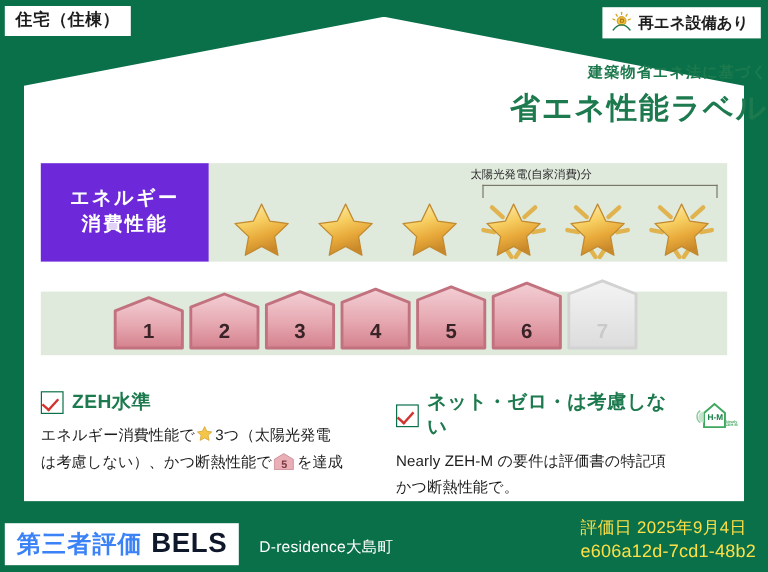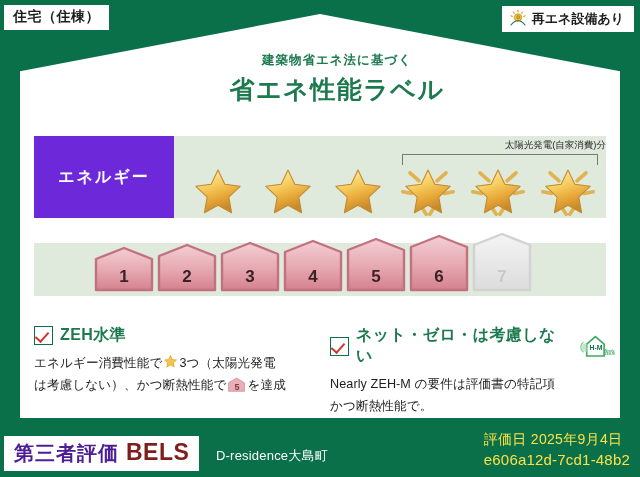--- a/index.html
+++ b/index.html
@@ -42,21 +42,21 @@
     right:6px;top:6px;
     padding:3px 10px 3px 6px;
     font-size:13px;font-weight:bold;color:#1d1d1d;
     gap:4px;
   }
   #tag-renew .sun-icon{width:20px;height:20px;display:block;}
 
   
   #title-block{
     position:absolute;left:0;right:0;top:52px;
-    text-align:center;
+    text-align:right;
     padding-left:34px;
   }
   #subtitle{
     font-size:12.5px;font-weight:bold;color:#1d7a4e;
     letter-spacing:1px;margin:0 0 4px 0;
   }
   #main-title{
     font-size:25px;font-weight:bold;color:#1d7a4e;
     letter-spacing:1.5px;margin:0;
   }
@@ -85,21 +85,21 @@
 
   
   #solar-bracket{
     position:absolute;left:228px;right:8px;top:18px;height:10px;
     border-top:1.3px solid #7a7a6a;
     border-left:1.3px solid #7a7a6a;
     border-right:1.3px solid #7a7a6a;
   }
   #solar-bracket-label{
     position:absolute;left:218px;right:0;top:3px;
-    text-align:right;font-size:9.5px;color:#2b2b2b;
+    text-align:left;font-size:9.5px;color:#2b2b2b;
     white-space:nowrap;
   }
 
   
   #stars{
     position:absolute;left:10px;top:26px;
     display:flex;align-items:center;gap:2px;
   }
   .star-slot{position:relative;width:68px;height:54px;}
   .star-slot svg{position:absolute;left:0;top:0;}
@@ -147,22 +147,22 @@
     position:absolute;left:0;top:3px;width:100%;text-align:center;
     font-size:9px;font-weight:bold;color:#7b3b44;
   }
 
   
   #footer-bels{
     position:absolute;left:4px;bottom:6px;
     background:#fff;padding:3px 10px 4px 10px;
     display:flex;align-items:baseline;gap:7px;
   }
-  #bels-jp{font-size:20px;font-weight:bold;color:#4c1d95;letter-spacing:1px;}
-  #bels-en{font-size:23px;font-weight:bold;color:#7f1d1d;letter-spacing:.5px;}
+  #bels-jp{font-size:20px;font-weight:bold;color:#3b82f6;letter-spacing:1px;}
+  #bels-en{font-size:23px;font-weight:bold;color:#0f172a;letter-spacing:.5px;}
   #footer-building{
     position:absolute;left:216px;bottom:12px;
     font-size:13px;color:#fff;letter-spacing:.2px;
   }
   #footer-right{
     position:absolute;right:10px;bottom:9px;text-align:left;color:#fde047;
   }
   #eval-date{font-size:14px;letter-spacing:.3px;}
   #eval-id{font-size:15px;margin-top:2px;letter-spacing:.2px;}
 </style>
@@ -194,20 +194,21 @@
   </div>
 
   <div id="title-block">
     <p id="subtitle">建築物省エネ法に基づく</p>
     <p id="main-title">省エネ性能ラベル</p>
   </div>
 
   <div class="rating-row" id="row-energy">
     <div class="row-label">
       <span>エネルギー</span>
+      <span>消費性能</span>
     </div>
     <div class="row-body">
       <div id="solar-bracket-label">太陽光発電(自家消費)分</div>
       <div id="solar-bracket"></div>
       <div id="stars">
           <div class="star-slot">
             <svg viewBox="0 0 68 60" width="68" height="54">
               <defs>
                 <linearGradient id="g0" x1="0" y1="0" x2="0.35" y2="1">
                   <stop offset="0%" stop-color="#fdf0c0"></stop>

